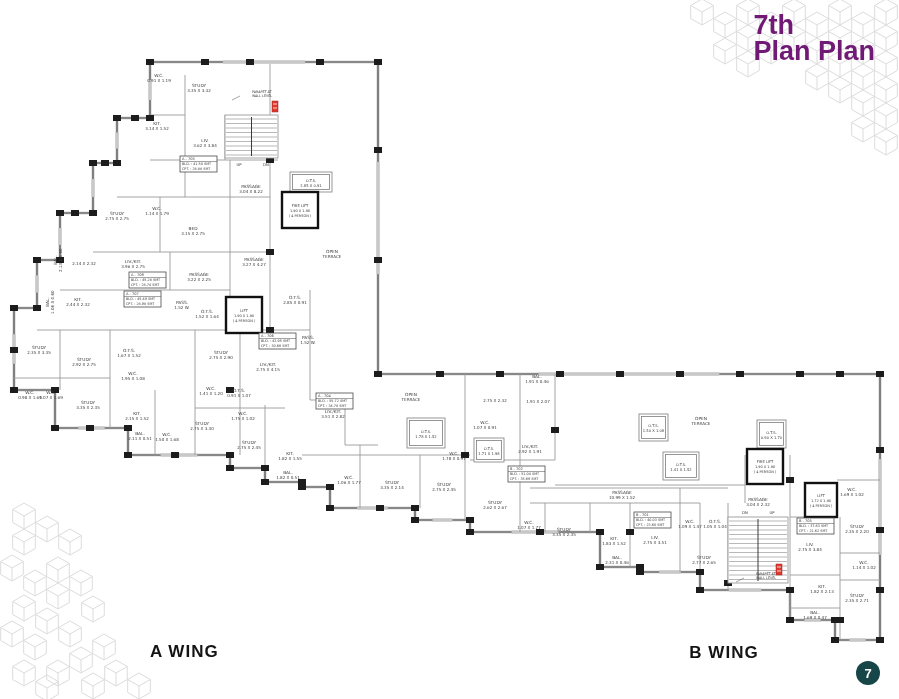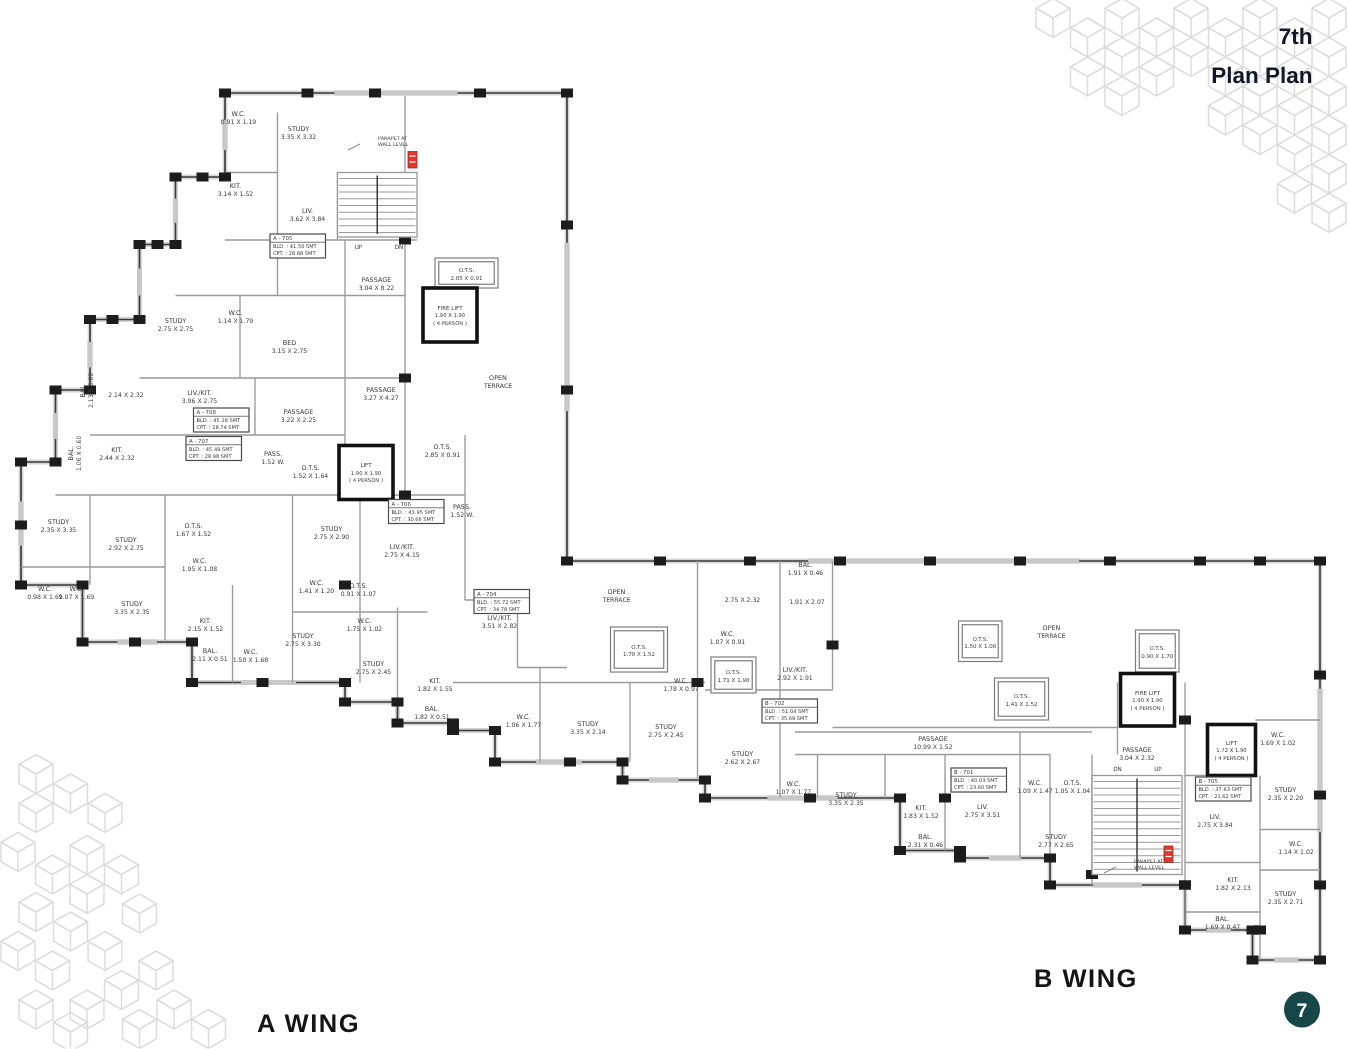--- a/index.html
+++ b/index.html
@@ -1,23 +1,23 @@
 <!DOCTYPE html>
 <html><head>
 <meta charset="utf-8">
 <style>
   html,body{margin:0;padding:0;}
   body{width:899px;height:699px;background:#ffffff;overflow:hidden;position:relative;
        font-family:"Liberation Sans", sans-serif;}
   .page{position:absolute;inset:0;}
   #plan-svg{position:absolute;left:0;top:0;}
-  .title{position:absolute;top:12px;right:24px;text-align:right;
-         font-size:15px;font-weight:700;color:#0f172a;line-height:26px;letter-spacing:0;}
+  .title{position:absolute;top:12px;right:24px;text-align:left;
+         font-size:27px;font-weight:700;color:#701a75;line-height:26px;letter-spacing:0;}
   .wing-label{position:absolute;font-size:17px;font-weight:700;color:#141414;letter-spacing:1px;}
-  #wing-a{left:150px;top:642px;width:90px;text-align:right;margin-top:31px;}
+  #wing-a{left:150px;top:642px;width:90px;text-align:left;}
   #wing-b{left:679px;top:643px;width:90px;text-align:center;}
   .page-badge{position:absolute;left:856px;top:661px;width:24px;height:24px;border-radius:50%;
               background:#174649;color:#ffffff;font-size:13px;font-weight:700;
               display:flex;align-items:center;justify-content:center;}
 </style>
 </head>
 <body>
 
 <div class="page">
 

